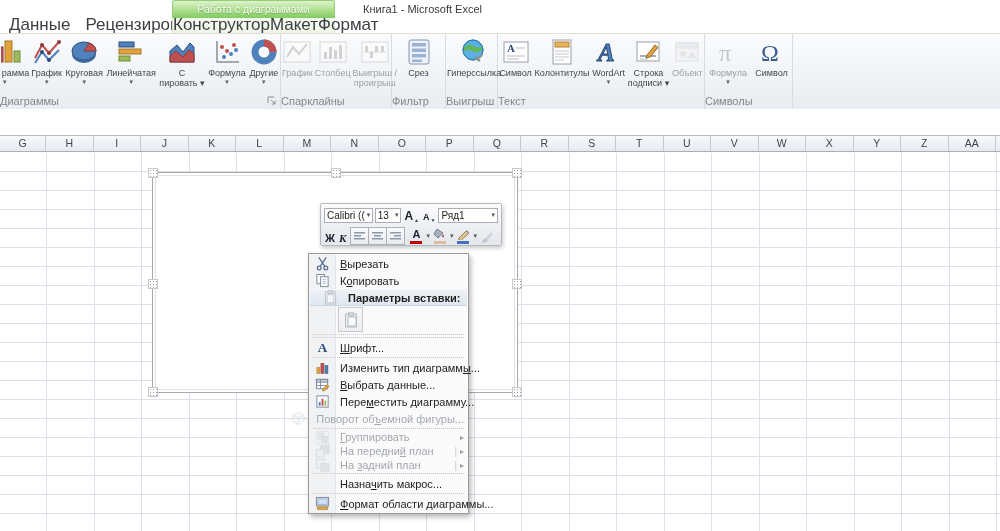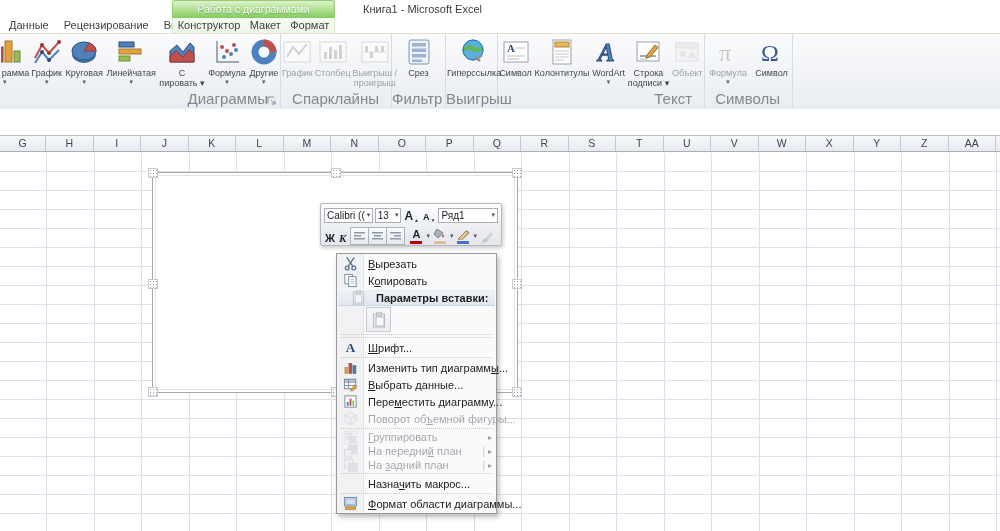--- a/index.html
+++ b/index.html
@@ -8,41 +8,41 @@
   svg{display:block}
 
   
   .titlebar{position:absolute;top:0;left:0;right:0;height:18px;background:#fff;}
   .ctx-header{position:absolute;left:172px;top:0;width:161px;height:18px;border-radius:3px 3px 0 0;
     background:linear-gradient(#ddf2cc,#a9dd8b 55%,#7cc95b);border:1px solid #94ce74;border-bottom:none;
     font-size:10.5px;line-height:17px;text-align:center;color:#f6fbf1;text-shadow:0 1px 1px rgba(60,120,40,.5);}
   .win-title{position:absolute;left:363px;top:3px;font-size:11px;color:#3a3a3a;}
   .tabrow{position:absolute;top:18px;left:0;right:0;height:15px;}
   .tabs-normal{position:absolute;left:0;top:0;height:15px;display:flex;gap:15px;padding-left:9px;}
-  .tab{font-size:11px;line-height:14px;color:#3c3f44;white-space:nowrap;}
+  .tab{font-size:17px;line-height:14px;color:#3c3f44;white-space:nowrap;}
   .tabs-ctx{position:absolute;left:172px;top:0;width:161px;height:15px;display:flex;justify-content:space-around;
     background:linear-gradient(#f6fbf2,#eef7e7);border-left:1px solid #d4e8c6;border-right:1px solid #d4e8c6;}
 
   
   .ribbon{position:absolute;top:33px;left:0;right:0;height:75px;
     background:linear-gradient(#fafbfc,#f1f3f6 55%,#e9ecf0);border-top:1px solid #e3ded2;border-bottom:1px solid #c3c7cc;}
   .rgroups{display:flex;height:100%;}
   .rgroup{position:relative;height:100%;border-right:1px solid #d8dbdf;box-sizing:border-box;}
   .rg0{width:281px}.rg1{width:111px}.rg2{width:54px}.rg3{width:52px}.rg4{width:207px}.rg5{width:88px}
   .rgfill{flex:1;border-right:none;}
   .ritems{display:flex;justify-content:space-around;align-items:flex-start;padding-top:4px;height:58px;}
   .rib-item{display:flex;flex-direction:column;align-items:center;font-size:9px;line-height:10px;color:#43464b;
     text-align:center;white-space:nowrap;padding:0 1px;}
   .rib-item .ricon{width:28px;height:28px;margin-bottom:2px;}
   .rib-item .arrow{font-size:6px;color:#5d6166;line-height:6px;margin-top:1px;}
   .rib-item.disabled{color:#9ba0a7;}
   .rib-item.disabled .ricon{opacity:.55;filter:grayscale(.8);}
   .rib-item.partial{width:26px;overflow:hidden;align-items:flex-start;}
   .rib-item.partial .ricon{margin-left:-9px;}
-  .rglabel{position:absolute;bottom:2px;left:0;right:12px;text-align:right;font-size:15px;color:#84888e;}
+  .rglabel{position:absolute;bottom:2px;left:0;right:3px;text-align:left;font-size:11px;color:#84888e;}
   .dlauncher{position:absolute;right:3px;bottom:3px;width:10px;height:10px;}
   .dlauncher svg{width:10px;height:10px}
 
   
   .fgap{position:absolute;top:109px;left:0;right:0;height:26px;background:#fff;}
 
   
   .colheads{position:absolute;top:135px;left:0;right:0;height:17px;display:flex;
     background:linear-gradient(#f8f9fb,#e6eaef);border-top:1px solid #b9bec6;border-bottom:1px solid #a9afb9;box-sizing:border-box;}
   .col-h{flex:0 0 47.5px;width:47.5px;text-align:center;font-size:10.5px;color:#3f444e;line-height:15px;
@@ -80,29 +80,29 @@
   .albtn{width:17px;height:16px;border:1px solid #aeb2ba;background:linear-gradient(#fbfcfd,#e6e9ee);
     display:flex;align-items:center;justify-content:center;margin-left:-1px;}
   .fcbtn{display:flex;flex-direction:column;align-items:center;width:14px;height:16px;justify-content:flex-end;}
   .fcbtn .ltr{font-size:11px;font-weight:bold;line-height:11px;color:#1d2634;}
   .cbar{width:12px;height:3px;margin-top:1px;}
   .red{background:#c00000}.blue{background:#4472c4}
   .ddm{font-size:7px;color:#555;margin:0 1px;}
   .brush{opacity:.5;}
 
   
-  .ctxmenu{position:absolute;left:336px;top:100px;width:161px;z-index:6;background:#fafafa;border:1px solid #9a9a9a;
+  .ctxmenu{position:absolute;left:308px;top:100px;width:161px;z-index:6;background:#fafafa;border:1px solid #9a9a9a;
     box-shadow:2px 3px 5px rgba(0,0,0,.28);padding:1px;box-sizing:border-box;
     background-image:linear-gradient(to right,#f1f2f4 0,#f1f2f4 26px,#e4e5e8 26px,#e4e5e8 27px,#fafafa 27px);}
   .mi{display:flex;align-items:center;height:17px;font-size:11px;color:#1e1e1e;position:relative;padding-right:3px;}
   .mi .mic{flex:0 0 25px;display:flex;align-items:center;justify-content:center;}
   .mi .mic svg{width:15px;height:15px;}
   .mi .lbl{margin-left:5px;white-space:nowrap;}
   .mi.sm{height:14px;}
-  .mi.disabled{color:#a4a9b0;}
+  .mi.disabled{color:#a4a9b0;justify-content:flex-end;}
   .mi.disabled .mic{opacity:.55;}
   .mi.hl{font-weight:bold;background:linear-gradient(#eef2f7,#e0e7f0);border-top:1px solid #f5f7fa;border-bottom:1px solid #ccd6e3;box-sizing:border-box;padding-left:8px;}
   .mi .sub{margin-left:auto;font-size:8px;color:#9aa0a8;display:flex;align-items:center;gap:3px;}
   .mi .splitbar{color:#c3c7cd;font-size:10px;}
   .msep{height:3px;position:relative;}
   .msep::after{content:'';position:absolute;left:3px;right:3px;top:1px;border-top:1px dotted #c6c6c6;}
   .mi.paste{height:27px;}
   .pbtn{width:23px;height:23px;margin-left:28px;border:1px solid #c7cbd1;background:linear-gradient(#f6f7f8,#eceef1);
     display:flex;align-items:center;justify-content:center;}
   .pbtn svg{width:16px;height:16px;opacity:.65;}

